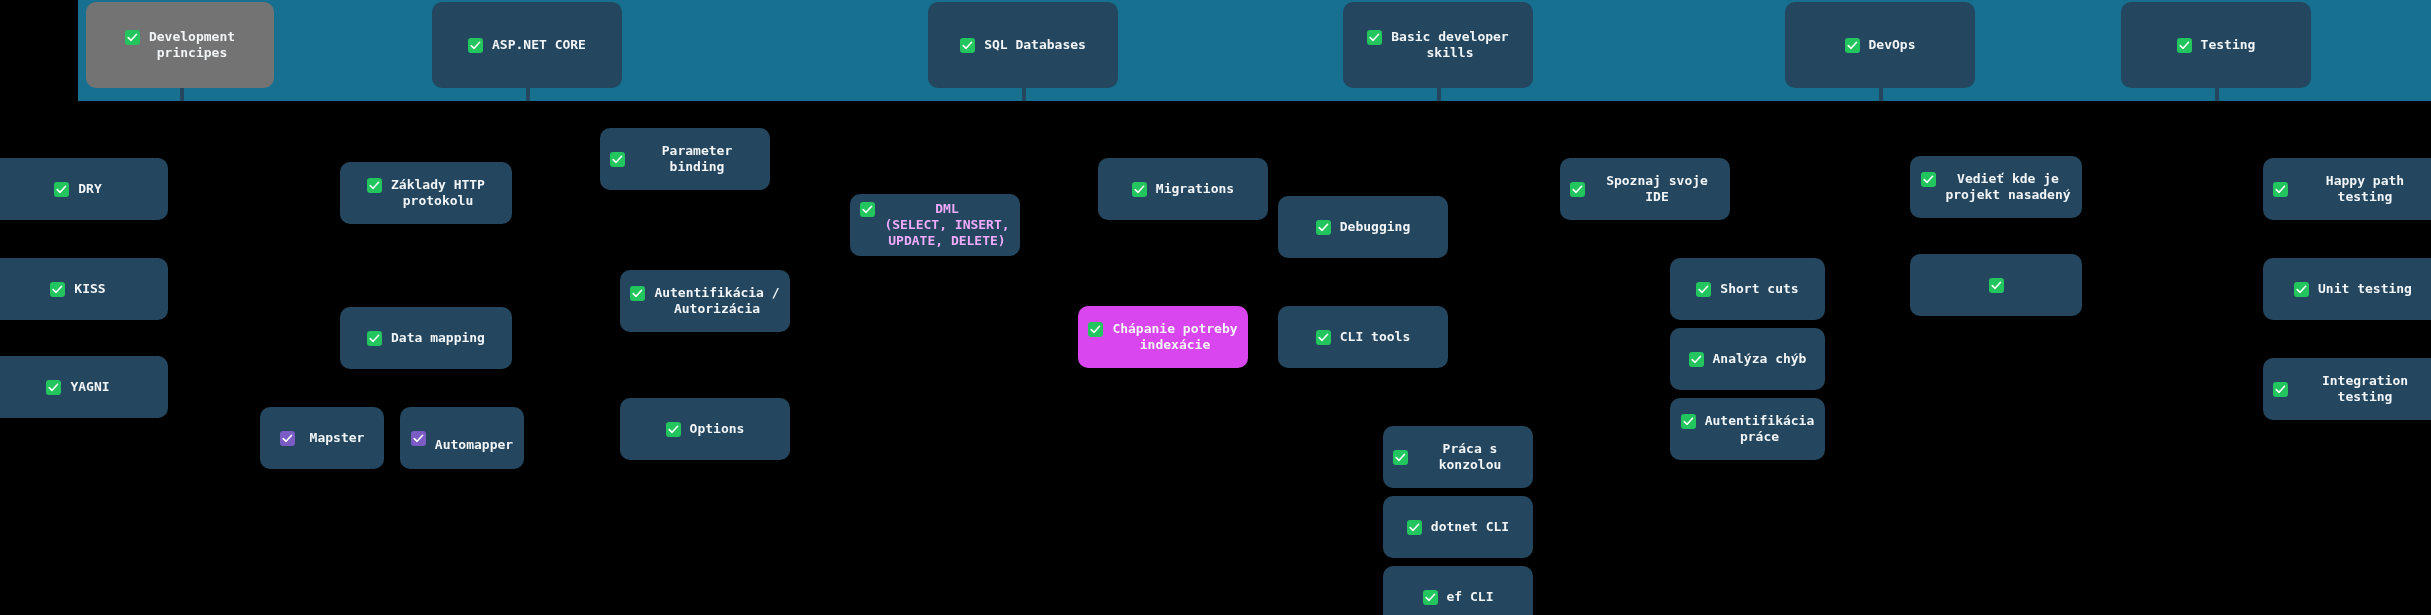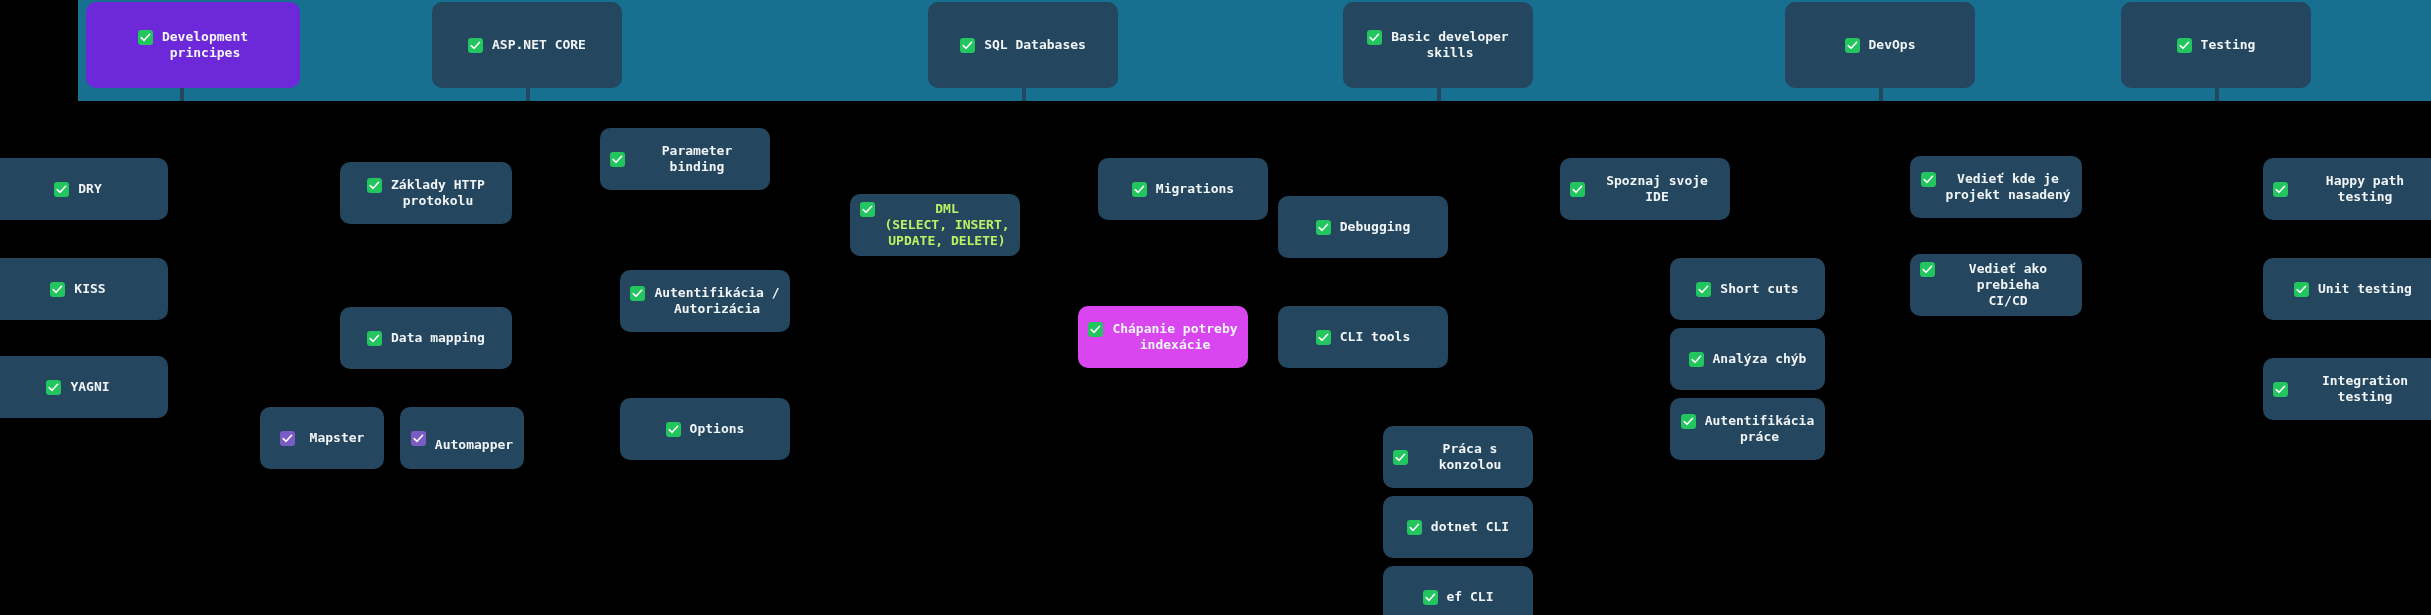--- a/index.html
+++ b/index.html
@@ -65,21 +65,21 @@
 <body>
 
 <div id="canvas">
     <div class="band" style="left: 78px; top: 0px; width: 2353px; height: 101px; background: rgb(23, 112, 143);"></div>
     <div class="conn" style="left: 180px; top: 88px; height: 13px; background: rgb(36, 70, 94);"></div>
     <div class="conn" style="left: 526px; top: 88px; height: 13px; background: rgb(36, 70, 94);"></div>
     <div class="conn" style="left: 1022px; top: 88px; height: 13px; background: rgb(36, 70, 94);"></div>
     <div class="conn" style="left: 1437px; top: 88px; height: 13px; background: rgb(36, 70, 94);"></div>
     <div class="conn" style="left: 1879px; top: 88px; height: 13px; background: rgb(36, 70, 94);"></div>
     <div class="conn" style="left: 2215px; top: 88px; height: 13px; background: rgb(36, 70, 94);"></div>
-    <div class="node root multi" style="left: 86px; top: 2px; width: 214px; height: 86px; background: #6d28d9; align-items: center;">
+    <div class="node root multi" style="left: 86px; top: 2px; width: 188px; height: 86px; background: #737373; align-items: center;">
       <div class="inner">
         <span class="cb" style="background: rgb(34, 197, 94);">
           <svg width="11" height="11" viewBox="0 0 11 11" aria-hidden="true">
             <path d="M1.2 5.6 L4.1 8.3 L9.6 2.3" fill="none" stroke="#ffffff" stroke-width="1.6" stroke-linecap="round" stroke-linejoin="round"></path>
           </svg>
         </span>
         <span class="lbl" style="color: rgb(242, 245, 247);">Development
 principes</span>
       </div>
     </div>
@@ -236,21 +236,21 @@
         <span class="lbl" style="color: rgb(242, 245, 247);">Options</span>
       </div>
     </div>
     <div class="node multi" style="left: 850px; top: 194px; width: 170px; height: 62px; background: rgb(36, 70, 94);">
       <div class="inner">
         <span class="cb" style="background: rgb(34, 197, 94);">
           <svg width="11" height="11" viewBox="0 0 11 11" aria-hidden="true">
             <path d="M1.2 5.6 L4.1 8.3 L9.6 2.3" fill="none" stroke="#ffffff" stroke-width="1.6" stroke-linecap="round" stroke-linejoin="round"></path>
           </svg>
         </span>
-        <span class="lbl" style="color: #bef264;">DML
+        <span class="lbl" style="color: #f0abfc;">DML
 (SELECT, INSERT,
 UPDATE, DELETE)</span>
       </div>
     </div>
     <div class="node" style="left: 1078px; top: 158px; width: 170px; height: 62px; background: rgb(36, 70, 94); margin-left: 20px;">
       <div class="inner">
         <span class="cb" style="background: rgb(34, 197, 94);">
           <svg width="11" height="11" viewBox="0 0 11 11" aria-hidden="true">
             <path d="M1.2 5.6 L4.1 8.3 L9.6 2.3" fill="none" stroke="#ffffff" stroke-width="1.6" stroke-linecap="round" stroke-linejoin="round"></path>
           </svg>
@@ -371,22 +371,20 @@
 projekt nasadený</span>
       </div>
     </div>
     <div class="node multi" style="left: 1910px; top: 254px; width: 172px; height: 62px; background: rgb(36, 70, 94);">
       <div class="inner">
         <span class="cb" style="background: rgb(34, 197, 94);">
           <svg width="11" height="11" viewBox="0 0 11 11" aria-hidden="true">
             <path d="M1.2 5.6 L4.1 8.3 L9.6 2.3" fill="none" stroke="#ffffff" stroke-width="1.6" stroke-linecap="round" stroke-linejoin="round"></path>
           </svg>
         </span>
-        <span class="lbl" style="color: rgb(242, 245, 247);">Vedieť ako prebieha
-CI/CD</span>
       </div>
     </div>
     <div class="node" style="left: 2263px; top: 158px; width: 180px; height: 62px; background: rgb(36, 70, 94);">
       <div class="inner">
         <span class="cb" style="background: rgb(34, 197, 94);">
           <svg width="11" height="11" viewBox="0 0 11 11" aria-hidden="true">
             <path d="M1.2 5.6 L4.1 8.3 L9.6 2.3" fill="none" stroke="#ffffff" stroke-width="1.6" stroke-linecap="round" stroke-linejoin="round"></path>
           </svg>
         </span>
         <span class="lbl" style="color: rgb(242, 245, 247);">Happy path testing</span>

